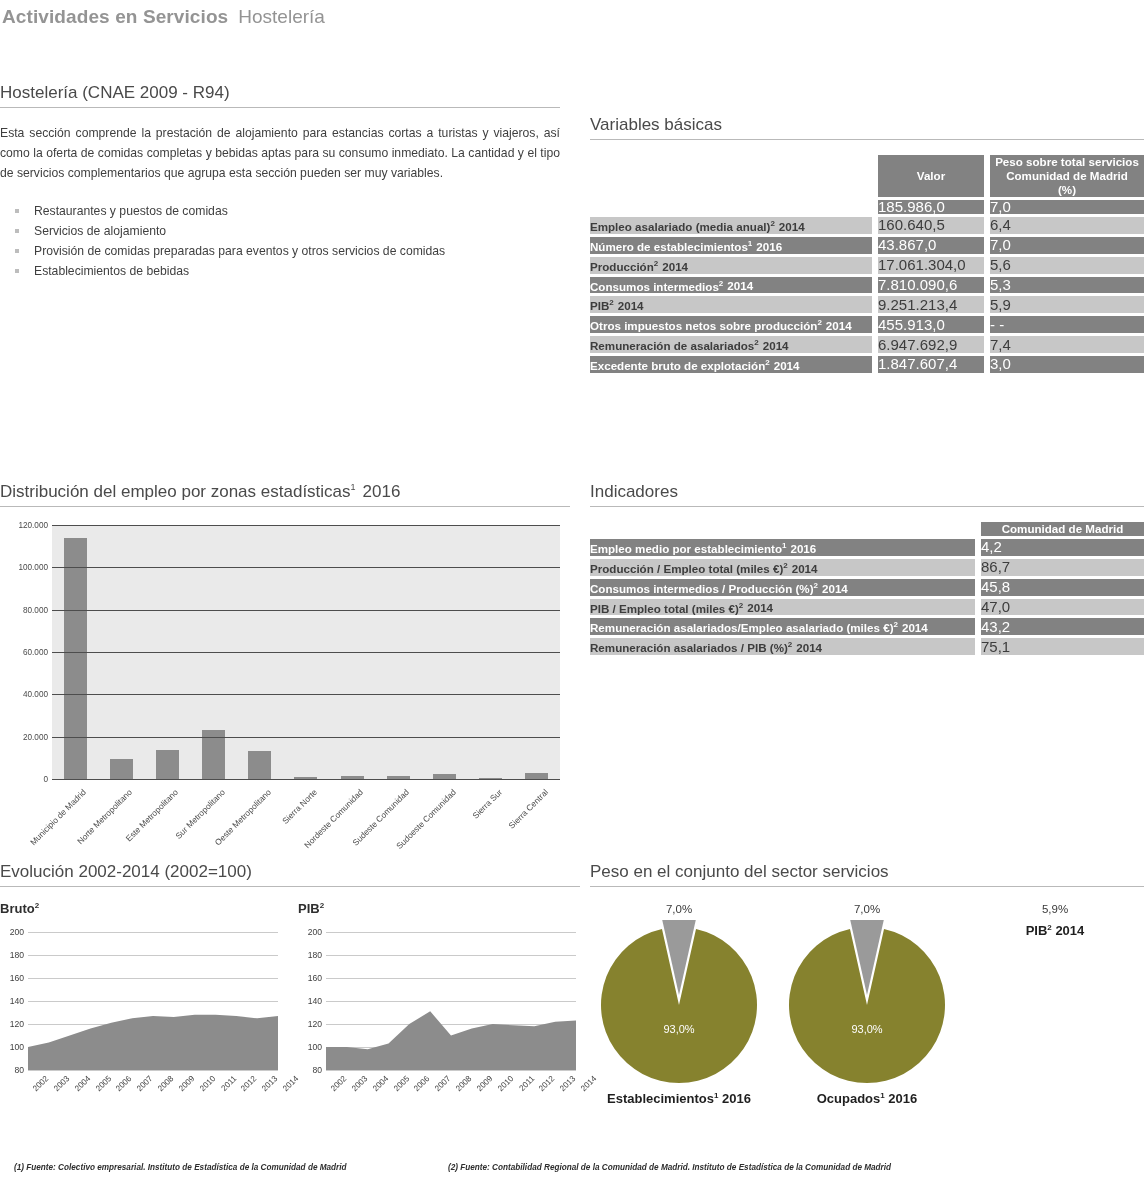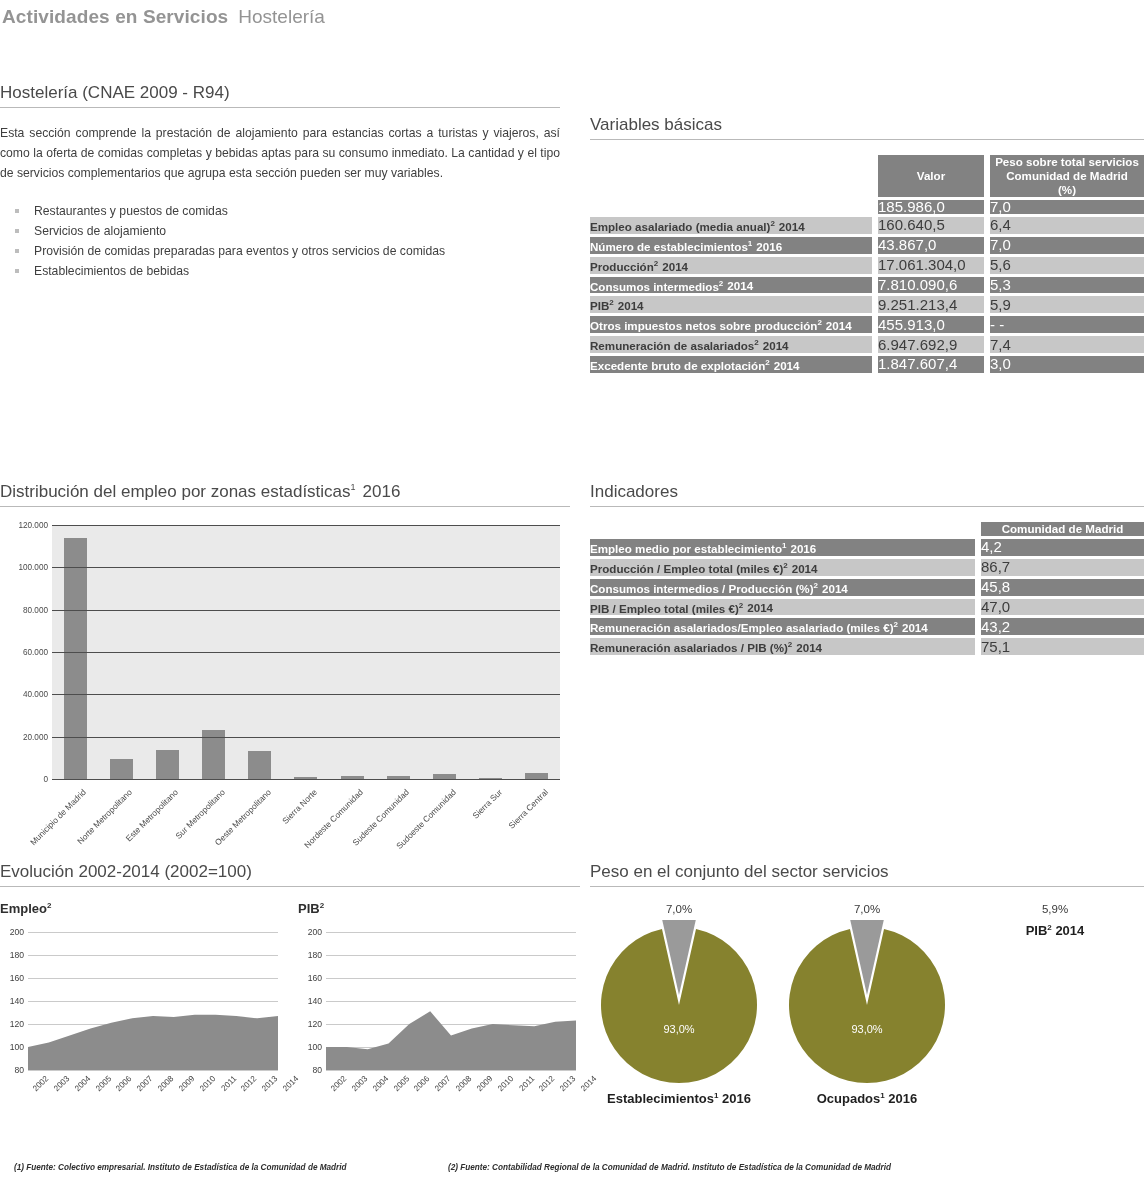--- a/index.html
+++ b/index.html
@@ -366,21 +366,21 @@
           </tr>
         </tbody>
     </table>
   </div>
 </div>
 
 <div id="evo-block">
   <div class="sec-title">Evolución 2002-2014 (2002=100)</div>
   <div class="evo-row" id="evo-row">
       <div class="evo-panel left">
-        <div class="evo-title"><span>Empleo</span><sup>2</sup></div>
+        <div class="evo-title"><span>Bruto</span><sup>2</sup></div>
         <div class="evo-plotwrap">
           <div class="evo-grid" style="top: 138px;"></div>
           <div class="evo-ylab" style="top: 138px;">80</div>
           <div class="evo-grid" style="top: 115px;"></div>
           <div class="evo-ylab" style="top: 115px;">100</div>
           <div class="evo-grid" style="top: 92px;"></div>
           <div class="evo-ylab" style="top: 92px;">120</div>
           <div class="evo-grid" style="top: 69px;"></div>
           <div class="evo-ylab" style="top: 69px;">140</div>
           <div class="evo-grid" style="top: 46px;"></div>

